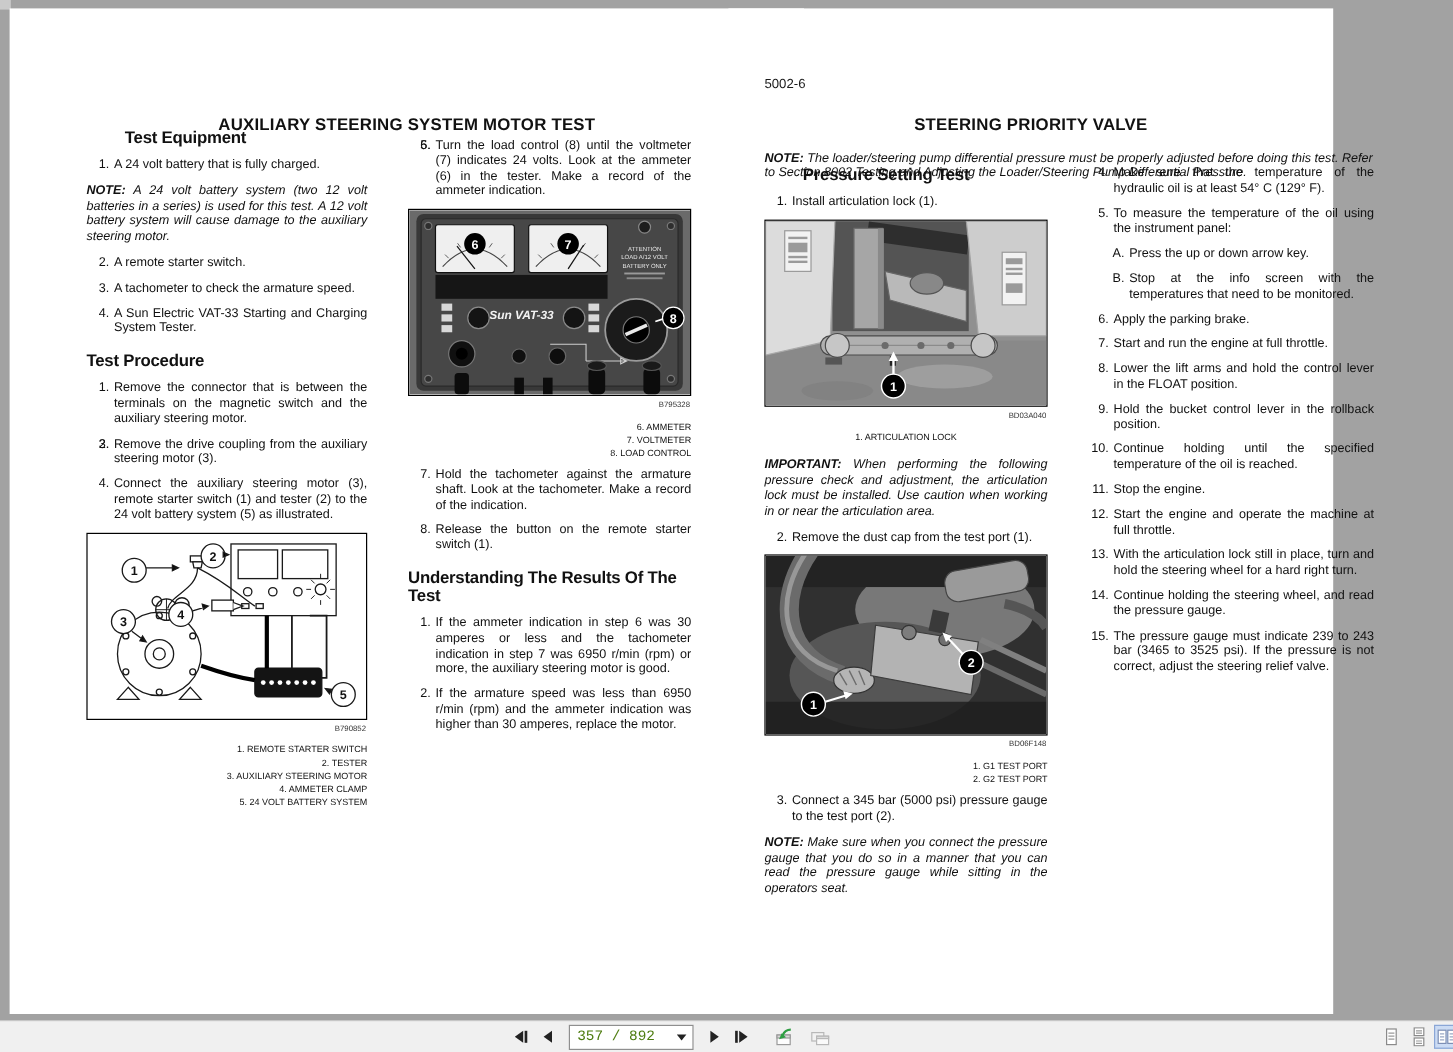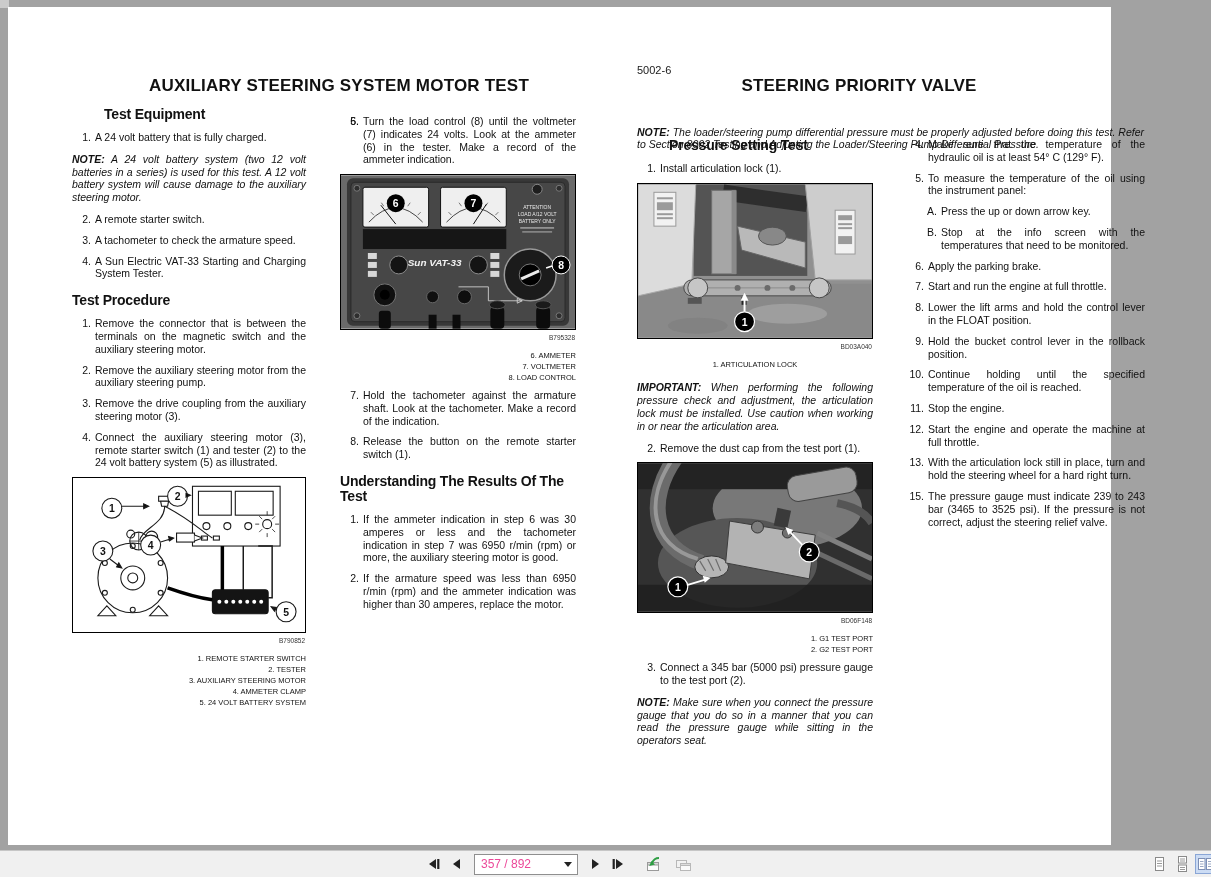--- a/index.html
+++ b/index.html
@@ -10,22 +10,22 @@
   }
   .corner{position:absolute;left:0;top:0;width:9px;height:8px;background:#cbcbcb;}
   .doc-area{position:absolute;left:0;top:0;right:0;bottom:26px;background:#a2a2a2;}
   .page{position:absolute;background:#fff;top:7px;height:838px;}
   .page-left{left:8px;width:662px;}
   .page-right{left:607px;width:504px;text-decoration:underline;}
 
   .pagenum{position:absolute;top:57px;font-size:11px;color:#1a1a1a;}
   .pn-right{right:28px;}
   .pn-left{left:30px;}
-  .ptitle{position:absolute;top:69px;left:0;width:100%;text-align:center;
-    font-weight:bold;font-size:17px;letter-spacing:.2px;}
+  .ptitle{position:absolute;top:88px;left:0;width:100%;text-align:center;
+    font-weight:bold;font-size:14px;letter-spacing:.2px;}
 
   .col{position:absolute;font-size:10.5px;line-height:12.8px;text-align:justify;}
   .colL1{left:64px;top:100px;width:234px;}
   .colL2{left:332px;top:100px;width:236px;}
   .colR1{left:30px;top:131px;width:236px;}
   .colR2{left:298px;top:131px;width:240px;}
   .noteFull{position:absolute;left:30px;top:108px;width:507px;
     font-size:10.5px;line-height:12.8px;text-align:justify;font-style:italic;}
   .noteFull b{font-style:italic;}
 
@@ -49,21 +49,21 @@
 
   
   .toolbar{position:absolute;left:0;right:0;bottom:0;height:26px;background:#f0f0f0;
     border-top:1px solid #c6c6c6;}
   .nav-group{position:absolute;left:424px;top:0;height:26px;display:flex;align-items:center;gap:4px;}
   .tbtn{background:transparent;border:none;padding:1px 3px;height:22px;display:flex;
     align-items:center;justify-content:center;cursor:default;}
   .pagebox{display:flex;align-items:center;width:102px;height:19px;background:#fff;
     border:1px solid #8f8f8f;margin:0 4px;}
   .pageinput{border:none;outline:none;width:76px;font-size:12px;padding:0 0 0 6px;
-    font-family:Liberation Sans, sans-serif;background:transparent;color:#ec4899;}
+    font-family:Liberation Mono, monospace;background:transparent;color:#4d7c0f;}
   .caret{margin-left:auto;margin-right:5px;width:0;height:0;border-left:4px solid transparent;
     border-right:4px solid transparent;border-top:5px solid #222;}
   .viewbtns{display:flex;align-items:center;gap:4px;margin-left:8px;}
   .layout-group{position:absolute;right:-6px;top:0;height:26px;display:flex;align-items:center;gap:3px;}
   .laybtn{background:transparent;border:1px solid transparent;padding:1px;display:flex;
     align-items:center;justify-content:center;}
   .laybtn.selected{background:#ccdcf4;border:1px solid #8aa6d6;}
 
   .ctext{font-size:10.5px;font-weight:bold;fill:#111;}
   .ctext-w{font-size:10.5px;font-weight:bold;fill:#fff;}
@@ -109,21 +109,20 @@
       <h2>Test Procedure</h2>
       <div>
 
           <div class="li">
             <span class="num">1.</span>
             <span>Remove the connector that is between the terminals on the magnetic switch and the auxiliary steering motor.</span>
           </div>
 
           <div class="li">
             <span class="num">2.</span>
-            <span>Remove the auxiliary steering motor from the auxiliary steering pump.</span>
           </div>
 
           <div class="li">
             <span class="num">3.</span>
             <span>Remove the drive coupling from the auxiliary steering motor (3).</span>
           </div>
 
           <div class="li">
             <span class="num">4.</span>
             <span>Connect the auxiliary steering motor (3), remote starter switch (1) and tester (2) to the 24 volt battery system (5) as illustrated.</span>
@@ -503,20 +502,24 @@
           <div class="li">
             <span class="num">12.</span>
             <span>Start the engine and operate the machine at full throttle.</span>
           </div>
 
           <div class="li">
             <span class="num">13.</span>
             <span>With the articulation lock still in place, turn and hold the steering wheel for a hard right turn.</span>
           </div>
 
+          <div class="li">
+            <span class="num">14.</span>
+            <span>Continue holding the steering wheel, and read the pressure gauge.</span>
+          </div>
 
           <div class="li">
             <span class="num">15.</span>
             <span>The pressure gauge must indicate 239 to 243 bar (3465 to 3525 psi). If the pressure is not correct, adjust the steering relief valve.</span>
           </div>
         </div>
     </div>
   </div>
 </div>
 

